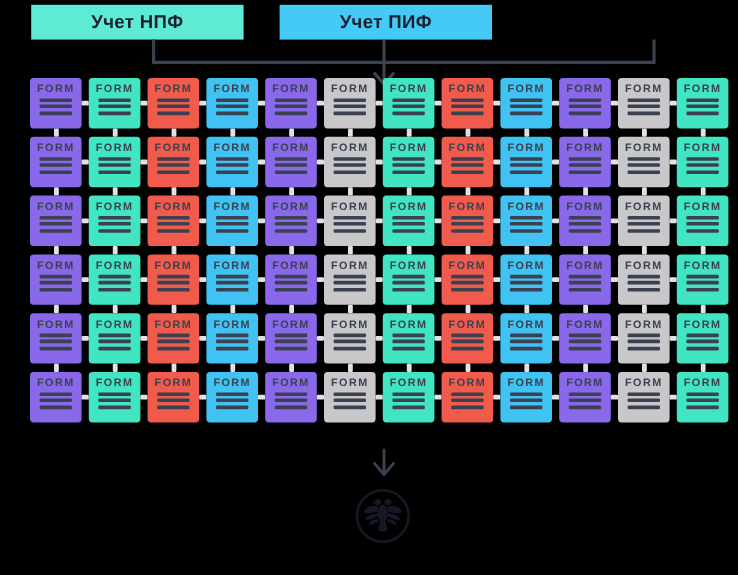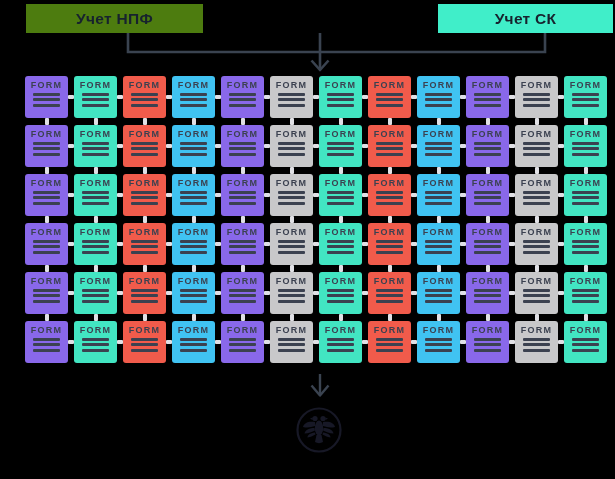--- a/index.html
+++ b/index.html
@@ -39,21 +39,21 @@
     width: 615px; height: 80px;
   }
   .arrow-bottom {
     position: absolute;
     left: 300px; top: 371px;
     width: 40px; height: 32px;
   }
 
   .grid {
     position: absolute;
-    left: 25px; top: 76px;
+    left: 25px; top: 65px;
     display: grid;
     grid-template-columns: repeat(12, 43px);
     grid-auto-rows: 42px;
     column-gap: 6px;
     row-gap: 7px;
   }
   .tile {
     position: relative;
     border-radius: 3px;
   }
@@ -109,22 +109,22 @@
     font-size: 8px;
     letter-spacing: 0.5px;
     color: var(--caption);
   }
 </style>
 </head>
 <body>
 
 <div class="stage" style="background: rgb(0, 0, 0); --nub: #E0E0E5; --tile-text: #3B4150; --emblem: #171826; --caption: #1A1B26;">
 
-  <div class="source-box" id="src0" style="background: #4d7c0f; color: rgb(23, 34, 46);">Учет НПФ</div>
-  <div class="source-box" id="src2" style="background: rgb(64, 238, 201); color: rgb(23, 34, 46);">Учет СК</div>
+  <div class="source-box" id="src0" style="background: #5eead4; color: rgb(23, 34, 46);">Учет НПФ</div>
+  <div class="source-box" id="src1" style="background: rgb(69, 201, 246); color: rgb(23, 34, 46);">Учет ПИФ</div>
 
   <svg class="connector-top" viewBox="0 0 615 80" xmlns="http://www.w3.org/2000/svg">
     <path class="conn-stroke" d="M128 33 L128 52 L545 52 L545 33" fill="none" stroke-width="2.6" stroke="#3A4350"></path>
     <path class="conn-stroke" d="M320 33 L320 69" fill="none" stroke-width="2.6" stroke="#3A4350"></path>
     <path class="conn-stroke" d="M311.5 60.5 L320 70 L328.5 60.5" fill="none" stroke-width="2.6" stroke-linejoin="round" stroke="#3A4350"></path>
   </svg>
 
   <div class="grid">
       <div class="tile" style="background: rgb(137, 104, 234);">
         <div class="tile-label">FORM</div>

